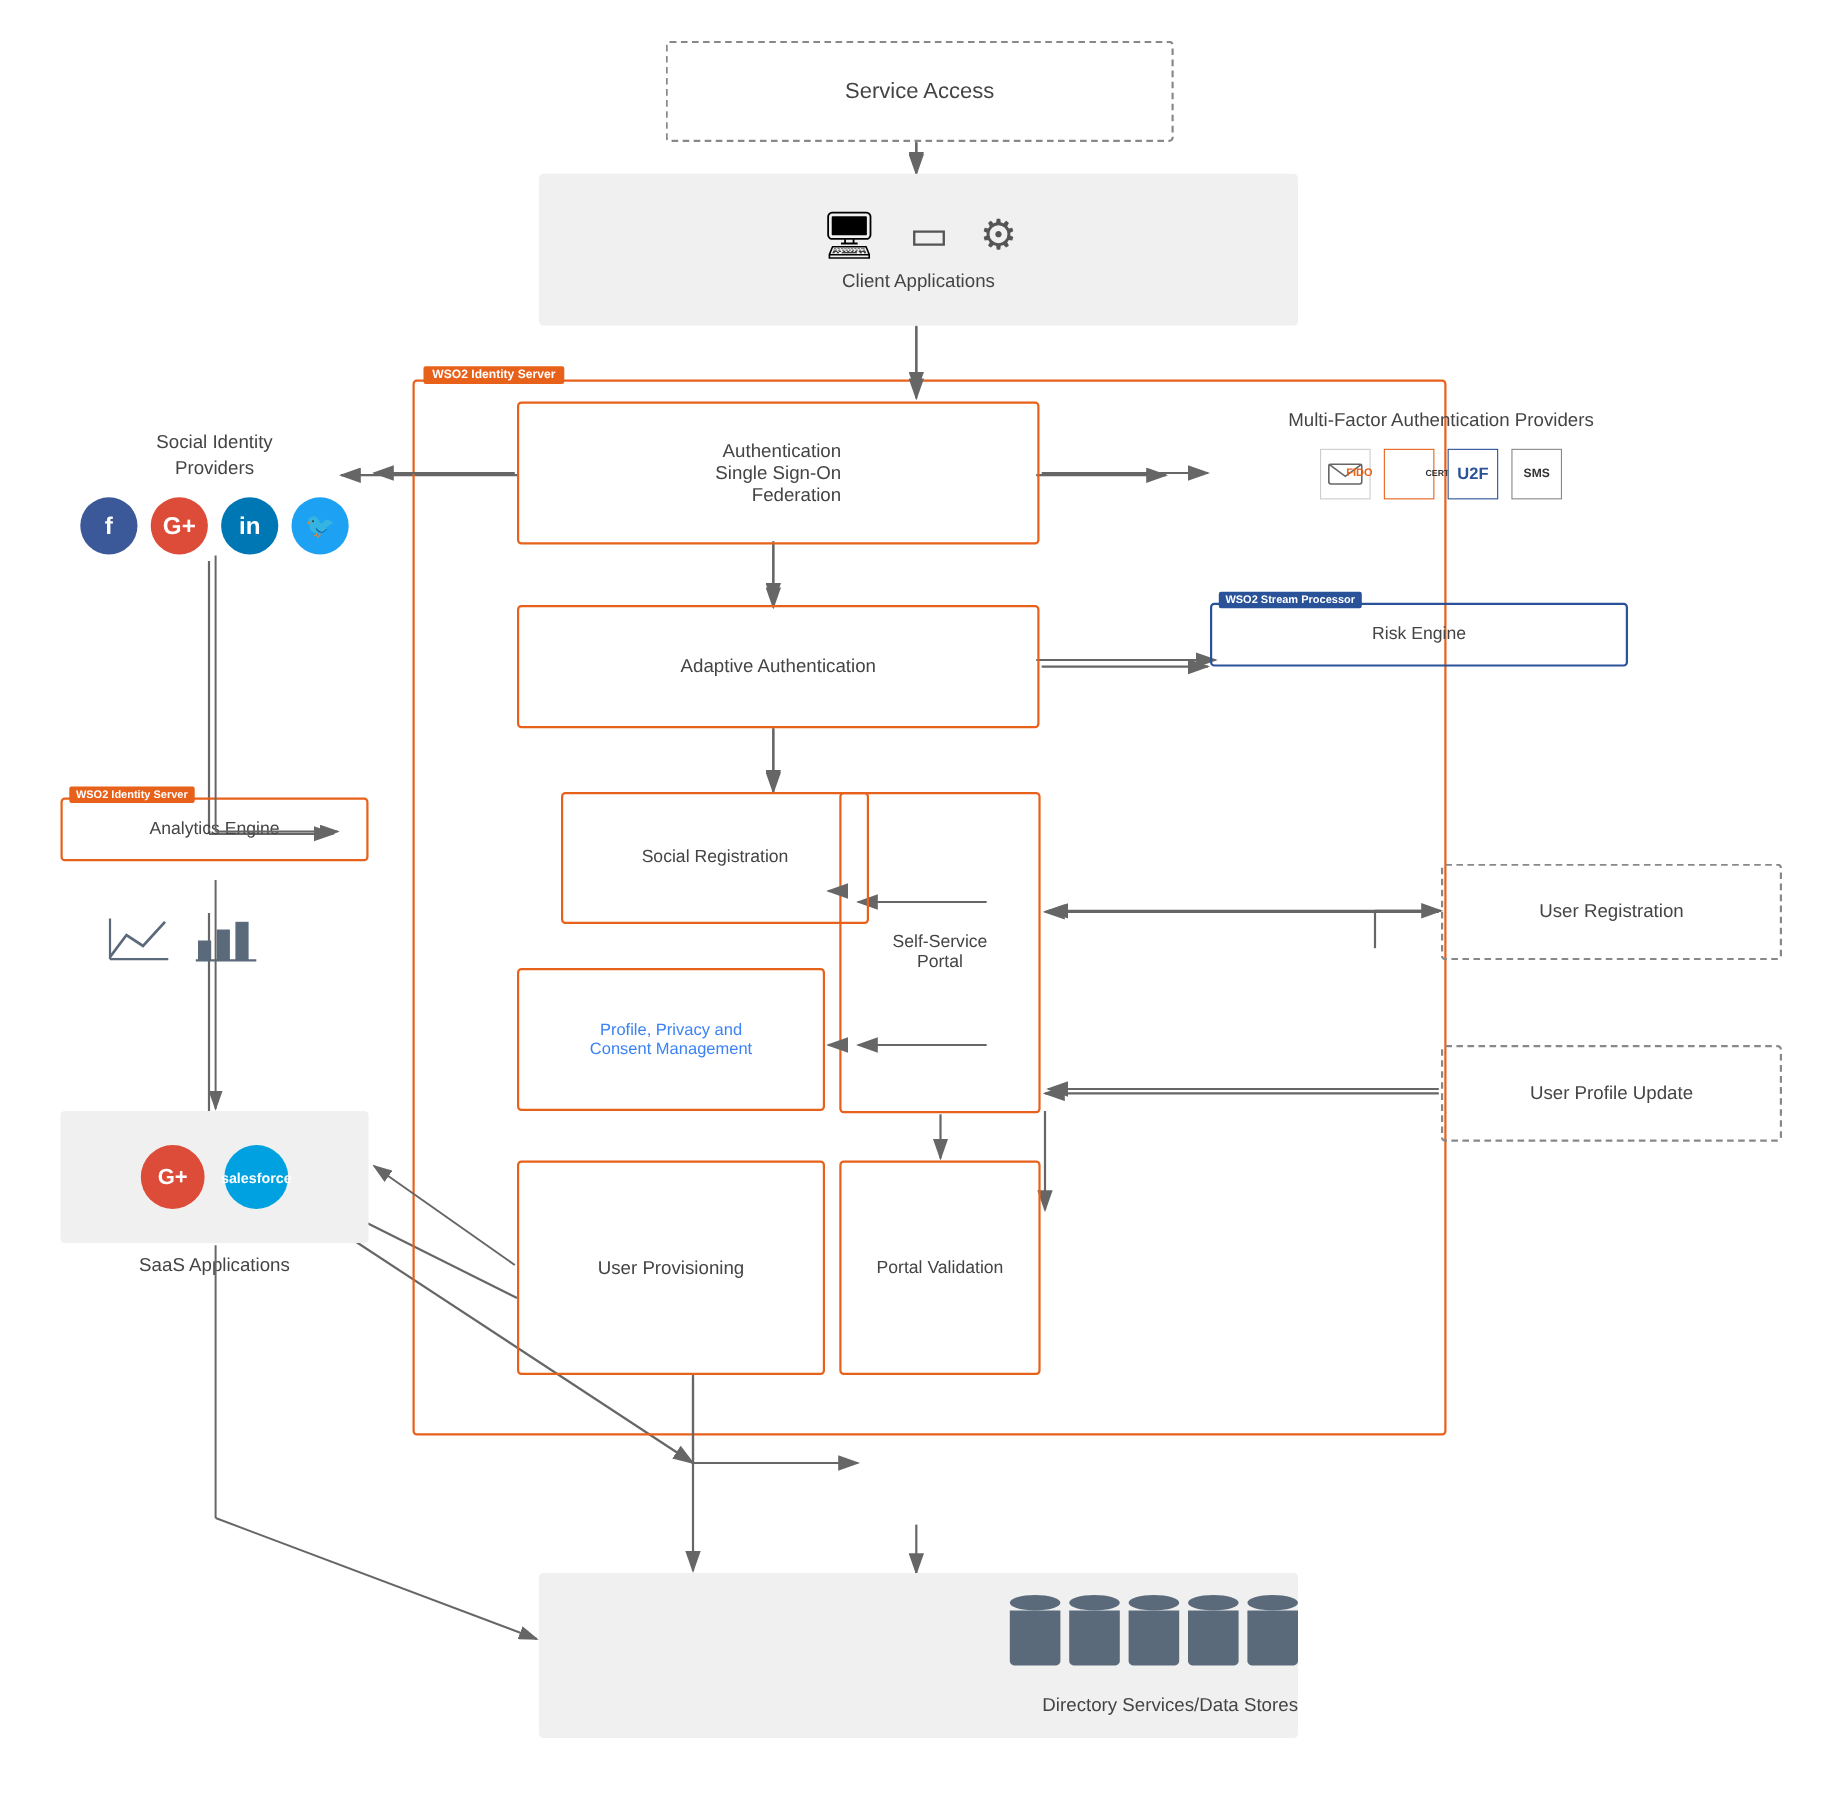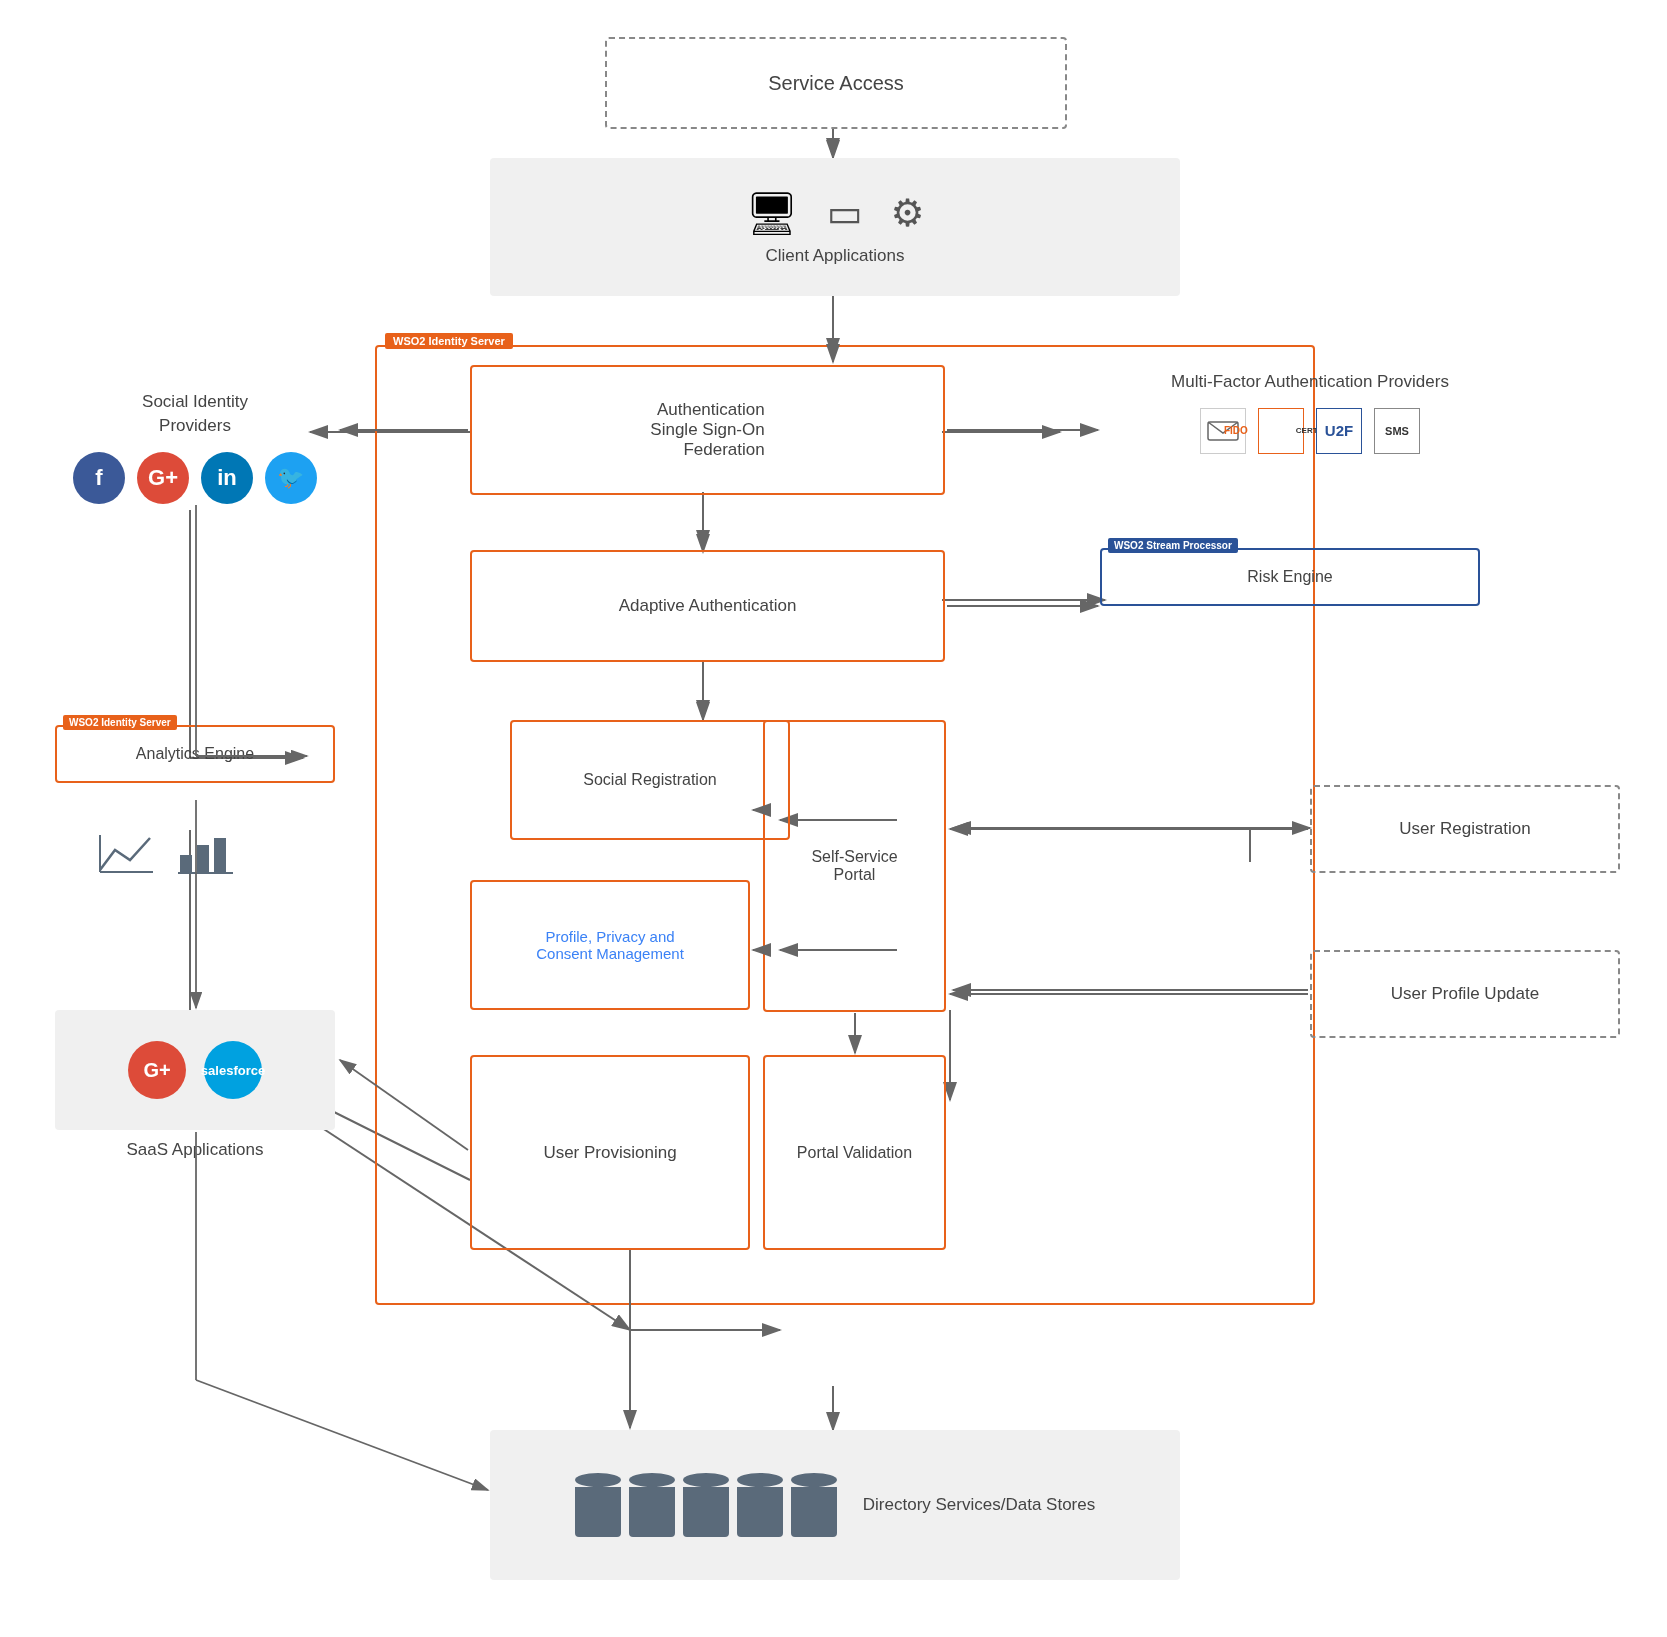--- a/index.html
+++ b/index.html
@@ -325,21 +325,21 @@
   </div>
 
   <div class="box-dashed" style="left:1310px; top:785px; width:310px; height:88px;">
     <span style="font-size:17px; color:#444;">User Registration</span>
   </div>
 
   <div class="box-dashed" style="left:1310px; top:950px; width:310px; height:88px;">
     <span style="font-size:17px; color:#444;">User Profile Update</span>
   </div>
 
-  <div class="box" style="left:490px; top:1430px; width:690px; height:150px; flex-direction:row; gap:26px;">
+  <div class="box" style="left:490px; top:1430px; width:690px; height:150px; flex-direction:column; gap:26px;align-items:flex-end;">
     <div class="db-container">
       <div class="db-cylinder">
         <div class="db-top"></div>
           <div class="db-body"></div>
       </div>
       <div class="db-cylinder">
         <div class="db-top"></div>
           <div class="db-body"></div>
       </div>
       <div class="db-cylinder">

